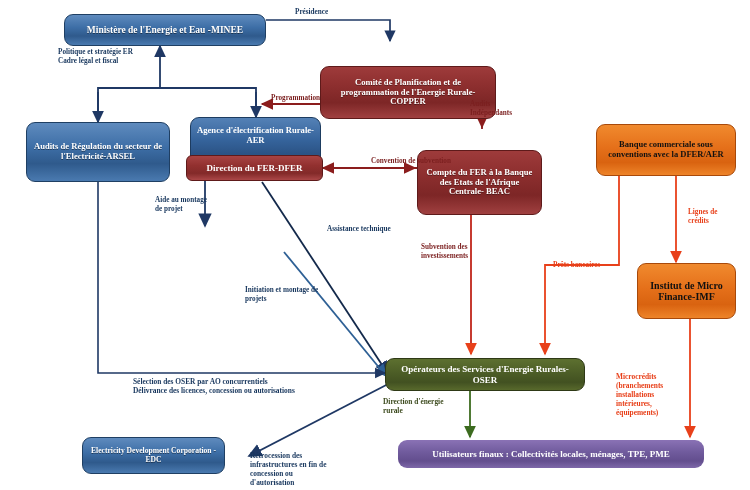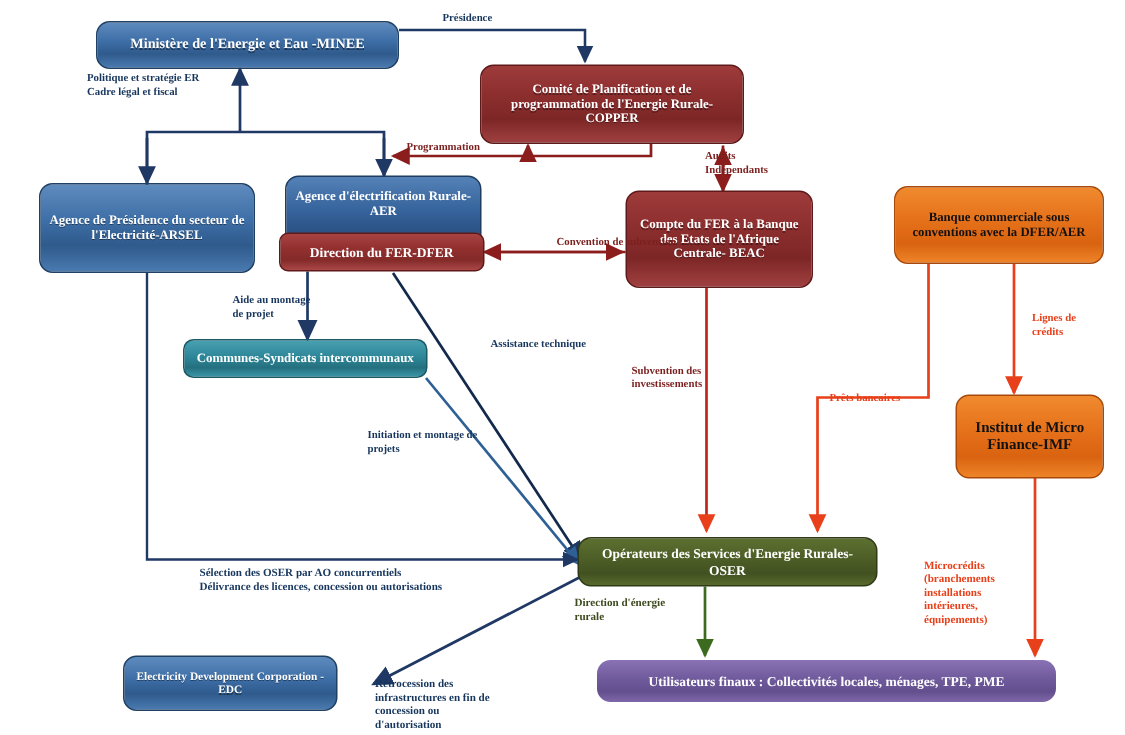--- a/index.html
+++ b/index.html
@@ -9,21 +9,21 @@
 
   .node{position:absolute;display:flex;align-items:center;justify-content:center;
         text-align:center;font-weight:bold;line-height:1.15;
         border-radius:9px;box-sizing:border-box;z-index:3;padding:2px 5px;}
 
   .n-blue{background:linear-gradient(180deg,#5f8bbe 0%,#3d6ea6 42%,#2f5a8c 70%,#4a7ab0 100%);
           color:#ffffff;border:1px solid #1f3f63;text-shadow:0 1px 0 rgba(0,0,0,.45);}
   .n-blue-dark{background:linear-gradient(180deg,#5481b6 0%,#35639b 45%,#2b5385 72%,#447099 100%);
           color:#ffffff;border:1px solid #1d3c60;}
   .n-red{background:linear-gradient(180deg,#9e3b3b 0%,#8e2f2f 35%,#7d2626 70%,#a04040 100%);
-          color:#ffffff;border:1px solid #5e1a1a;text-shadow:0 1px 0 rgba(0,0,0,.4);}
+          color:#ffffff;border:1px solid #5e1a1a;text-shadow:0 1px 0 rgba(0,0,0,.4);margin-top:23px;}
   .n-red2{background:linear-gradient(180deg,#a84343 0%,#92302f 40%,#832a29 72%,#ab4747 100%);
           color:#ffffff;border:1px solid #5e1a1a;}
   .n-teal{background:linear-gradient(180deg,#48a0b0 0%,#2d8798 45%,#24707f 75%,#3c95a6 100%);
           color:#ffffff;border:1px solid #1a5965;}
   .n-orange{background:linear-gradient(180deg,#f08a2e 0%,#e5701a 45%,#d96310 75%,#ee8429 100%);
           color:#111111;border:1px solid #a8490a;text-shadow:none;}
   .n-green{background:linear-gradient(180deg,#5d7030 0%,#4c5d26 45%,#425121 75%,#58692c 100%);
           color:#ffffff;border:1px solid #2e3916;}
   .n-purple{background:linear-gradient(180deg,#8a72b5 0%,#6f5a9c 45%,#634e8e 75%,#7e68a9 100%);
           color:#ffffff;border:1px solid #4a3a६e;border-color:#46356a;}
@@ -102,21 +102,21 @@
 
   <div class="node n-blue" style="left:64px;top:14px;width:202px;height:32px;font-size:9.5px;">
     <span>Ministère de l'Energie et Eau -MINEE</span>
   </div>
 
   <div class="node n-red" style="left:320px;top:43px;width:176px;height:53px;font-size:8.6px;">
     <span>Comité de Planification et de programmation de l'Energie Rurale- COPPER</span>
   </div>
 
   <div class="node n-blue" style="left:26px;top:122px;width:144px;height:60px;font-size:8.6px;">
-    <span>Agence de Présidence du secteur de l'Electricité-ARSEL</span>
+    <span>Audits de Régulation du secteur de l'Electricité-ARSEL</span>
   </div>
 
   <div class="node n-blue-dark" style="left:190px;top:117px;width:131px;height:52px;font-size:8.6px;align-items:flex-start;padding-top:8px;justify-content:center;">
     <span>Agence d'électrification Rurale- AER</span>
   </div>
 
   <div class="node n-red2" style="left:186px;top:155px;width:137px;height:26px;font-size:9px;border-radius:6px;">
     <span>Direction du FER-DFER</span>
   </div>
 
@@ -125,23 +125,20 @@
   </div>
 
   <div class="node n-orange" style="left:596px;top:124px;width:140px;height:52px;font-size:8.5px;">
     <span>Banque commerciale sous conventions avec la DFER/AER</span>
   </div>
 
   <div class="node n-orange" style="left:637px;top:263px;width:99px;height:56px;font-size:10px;">
     <span>Institut de Micro Finance-IMF</span>
   </div>
 
-  <div class="node n-teal" style="left:122px;top:226px;width:163px;height:26px;font-size:8.6px;border-radius:7px;">
-    <span>Communes-Syndicats intercommunaux</span>
-  </div>
 
   <div class="node n-green" style="left:385px;top:358px;width:200px;height:33px;font-size:9px;">
     <span>Opérateurs des Services d'Energie Rurales-OSER</span>
   </div>
 
   <div class="node n-blue" style="left:82px;top:437px;width:143px;height:37px;font-size:7.6px;">
     <span>Electricity Development Corporation - EDC</span>
   </div>
 
   <div class="node n-purple" style="left:398px;top:440px;width:306px;height:28px;font-size:9px;">

